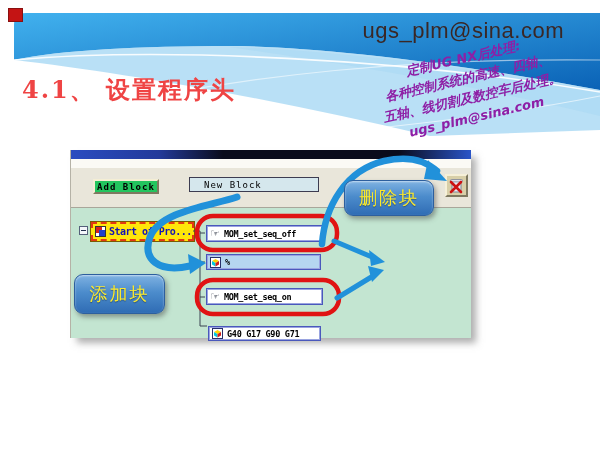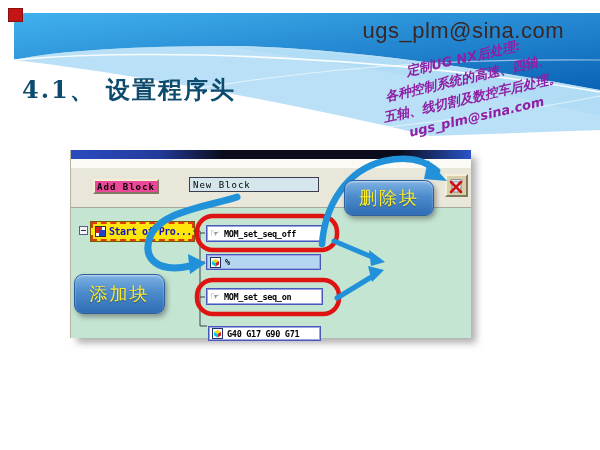--- a/index.html
+++ b/index.html
@@ -6,42 +6,42 @@
   .slide{position:relative;width:600px;height:450px;background:#fff;overflow:hidden;
          font-family:"Liberation Sans","DejaVu Sans",sans-serif;}
   .abs{position:absolute;}
 
   
   .red-marker{left:8px;top:8px;width:13px;height:12px;background:#c41414;border:1px solid #8a1010;}
 
   
   .email{right:36px;top:18px;font-size:22px;color:#3a2725;letter-spacing:.5px;
          font-family:"Liberation Sans",sans-serif;}
-  .page-title{left:22px;top:74px;font-size:24px;font-weight:600;color:#0c4a6e;
+  .page-title{left:22px;top:74px;font-size:24px;font-weight:600;color:#ef4444;
               font-family:"DejaVu Serif","Liberation Serif",serif;letter-spacing:2px;}
   .watermark{left:330px;top:48px;width:280px;transform:rotate(-13deg);transform-origin:50% 50%;
              text-align:center;color:#8e1fa6;font-weight:bold;font-size:13px;line-height:1.55;
              font-family:"DejaVu Sans",sans-serif;font-style:italic;}
 
   
   .shot{left:70px;top:150px;width:400px;height:188px;background:#e9e6da;
         box-shadow:6px 6px 7px -1px rgba(110,110,110,.55);border-left:1px solid #b5b2a6;}
   .titlebar{left:0;top:0;width:400px;height:9px;
             background:linear-gradient(90deg,#2a4cc0 0%,#233a9a 22%,#0a0c1c 38%,#0a0c1c 82%,#2a55c8 100%);}
   .menustrip{left:0;top:9px;width:400px;height:9px;background:#fbfaf5;border-bottom:1px solid #d8d5c8;}
   .upperpanel{left:0;top:18px;width:400px;height:39px;background:#e9e6da;border-bottom:1px solid #a9a69a;}
   .greenpanel{left:0;top:58px;width:400px;height:130px;background:#c3e5d1;}
 
-  .add-block-btn{left:22px;top:29px;width:66px;height:15px;background:#ec4899;
+  .add-block-btn{left:22px;top:29px;width:66px;height:15px;background:#22c55e;
       border-top:2px solid #f4eed4;border-left:2px solid #f4eed4;
       border-right:2px solid #7e7960;border-bottom:2px solid #7e7960;
       font:bold 9px "DejaVu Sans Mono",monospace;color:#000;text-align:center;line-height:12px;
       box-sizing:border-box;letter-spacing:1px;}
   .name-field{left:118px;top:27px;width:130px;height:15px;background:#d5e7ed;border:1px solid #3c3c50;
-      font:9px "DejaVu Sans Mono",monospace;color:#000;line-height:14px;padding-left:3px;box-sizing:border-box;
+      font:9px "DejaVu Sans Mono",monospace;color:#000;line-height:14px;padding-left:14px;box-sizing:border-box;
       letter-spacing:1px;}
   .delete-btn{left:374px;top:24px;width:23px;height:23px;background:#d8cfa8;
       border-top:2px solid #f6f0d8;border-left:2px solid #f6f0d8;
       border-right:2px solid #7e7960;border-bottom:2px solid #7e7960;box-sizing:border-box;}
 
   .expander{left:8px;top:76px;width:9px;height:9px;background:#f4f6fa;border:1px solid #55607a;box-sizing:border-box;}
   .expander::after{content:"";position:absolute;left:1px;top:3px;width:5px;height:1px;background:#24304e;}
 
   .root-node{left:20px;top:72px;width:103px;height:19px;background:#ffe60a;
       border:2px dashed #e23912;outline:1px solid #7a5c00;box-sizing:border-box;

